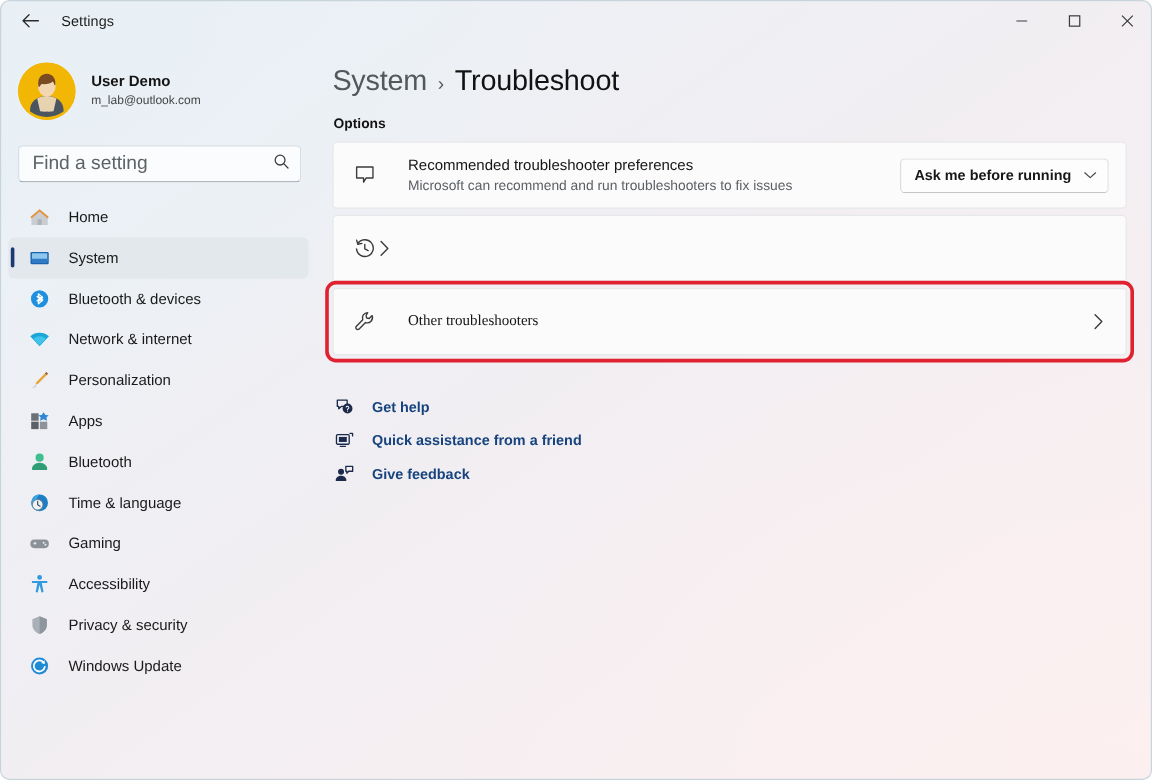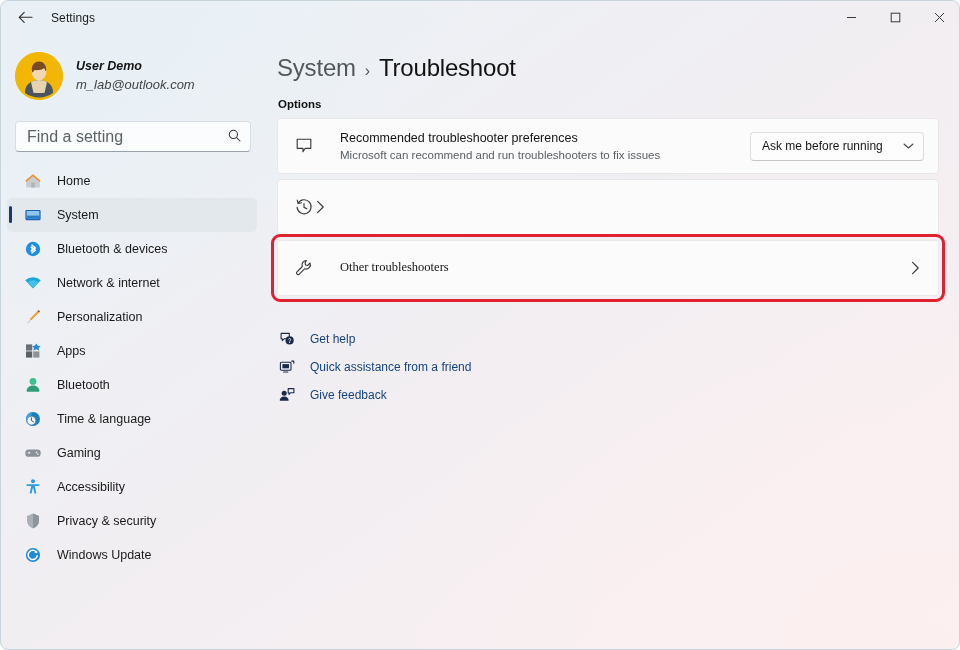--- a/index.html
+++ b/index.html
@@ -65,39 +65,38 @@
     top: 33px; left: 0;
     width: 262px;
     height: 617px;
     padding: 0;
   }
   .profile {
     display: flex;
     align-items: center;
     margin: 14px 0 0 14px;
     height: 56px;
-    font-style: italic;
   }
   .avatar {
     width: 48px; height: 48px;
     border-radius: 50%;
     background: #f2b705;
     overflow: hidden;
     position: relative;
     flex: none;
   }
   .avatar svg { display: block; }
   .profile-meta { margin-left: 13px; line-height: 1.25; }
   .profile-name {
     font-size: 12.5px;
     font-weight: bold;
     color: #141414;
   }
   .profile-mail {
-    font-size: 13px;
+    font-size: 10px;
     color: #444;
     margin-top: 2px;
   }
 
   .searchbox {
     position: relative;
     margin: 17px 0 0 14px;
     width: 236px; height: 31px;
     background: #fbfcfd;
     border: 1px solid #d7dde2;
@@ -223,34 +222,35 @@
     min-width: 174px;
     background: #fdfdfd;
     border: 1px solid #dcdde0;
     border-bottom-color: #c4c6ca;
     border-radius: 4px;
     display: flex;
     align-items: center;
     justify-content: space-between;
     padding: 0 9px 0 11px;
     margin-right: 2px;
+    font-weight: bold;
   }
   .dropdown .dd-val { font-size: 12px; color: #171717; }
   .dropdown .dd-chev { color: #4a4a4a; margin-left: 8px; }
   .dropdown .dd-chev svg { display: block; }
 
   
   .card.highlight {
     outline: 3px solid #e02130;
     outline-offset: 3px;
     border-radius: 3px;
     font-family: Liberation Serif, serif;
   }
 
-  .links { margin: 29px 0 12px 14px; }
+  .links { margin: 29px 0 12px 14px; font-weight: bold; }
   .linkrow {
     display: flex;
     align-items: center;
     height: 28px;
     margin-bottom: 0px;
   }
   .link-icon {
     width: 20px; height: 20px;
     flex: none;
     display: flex; align-items: center; justify-content: center;

